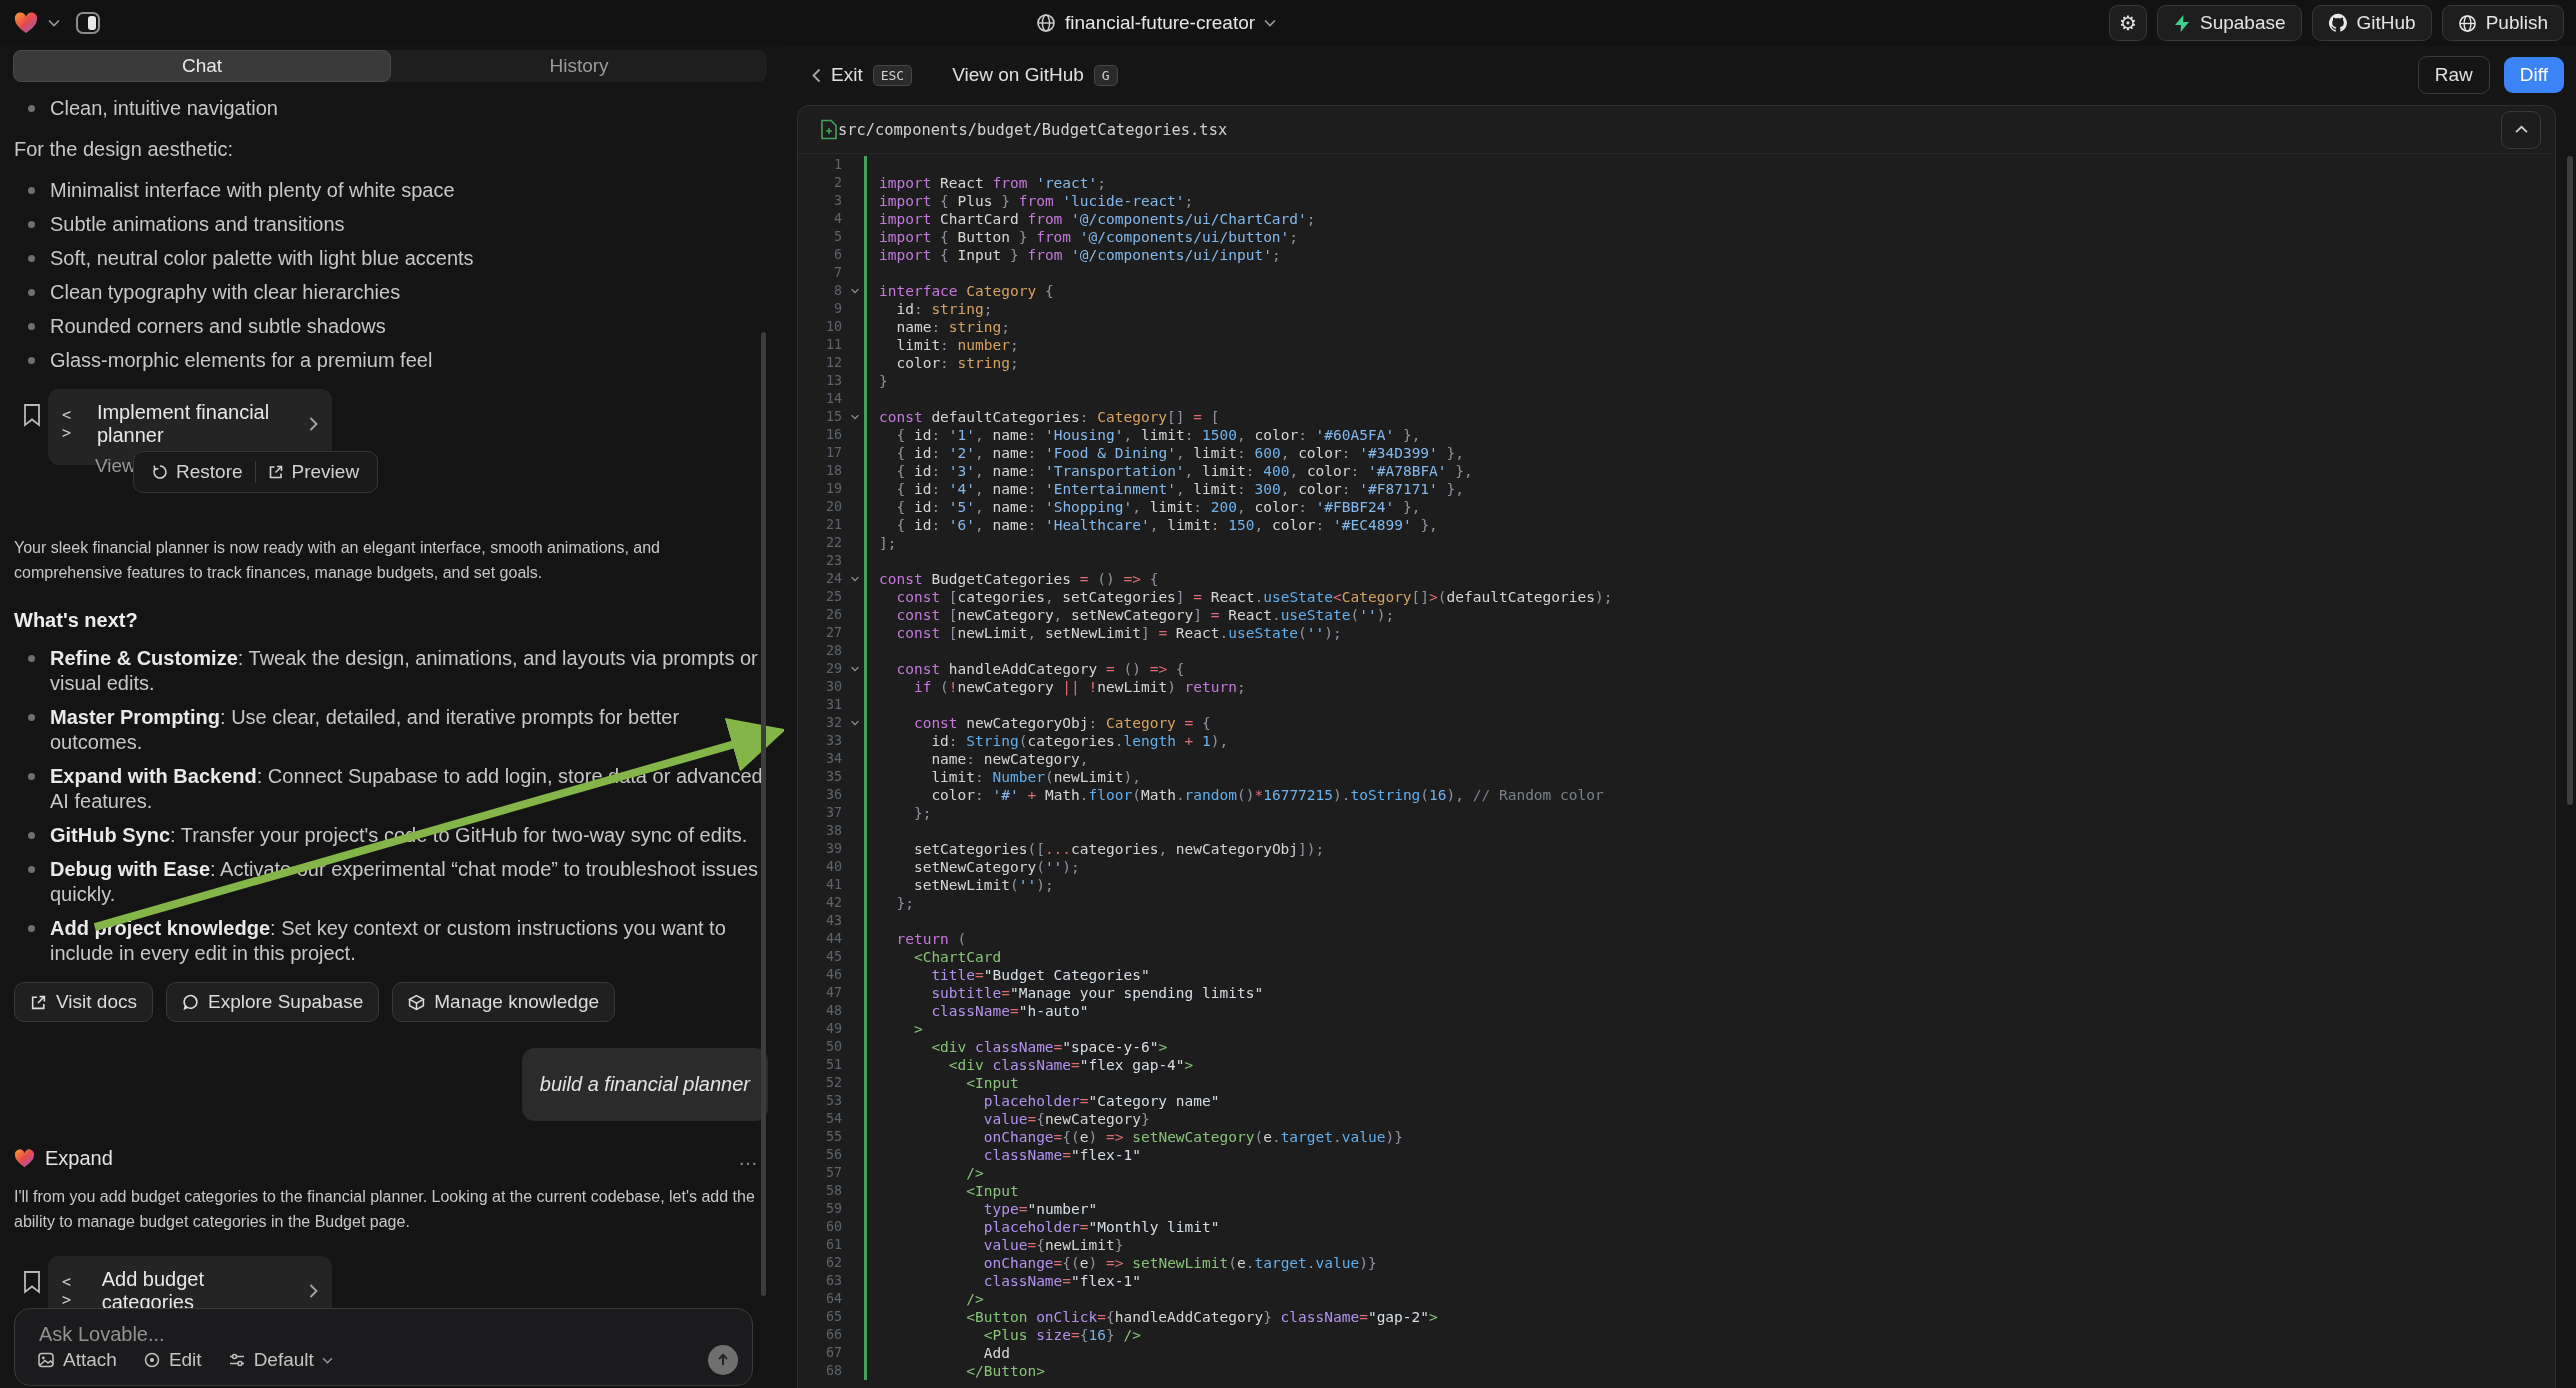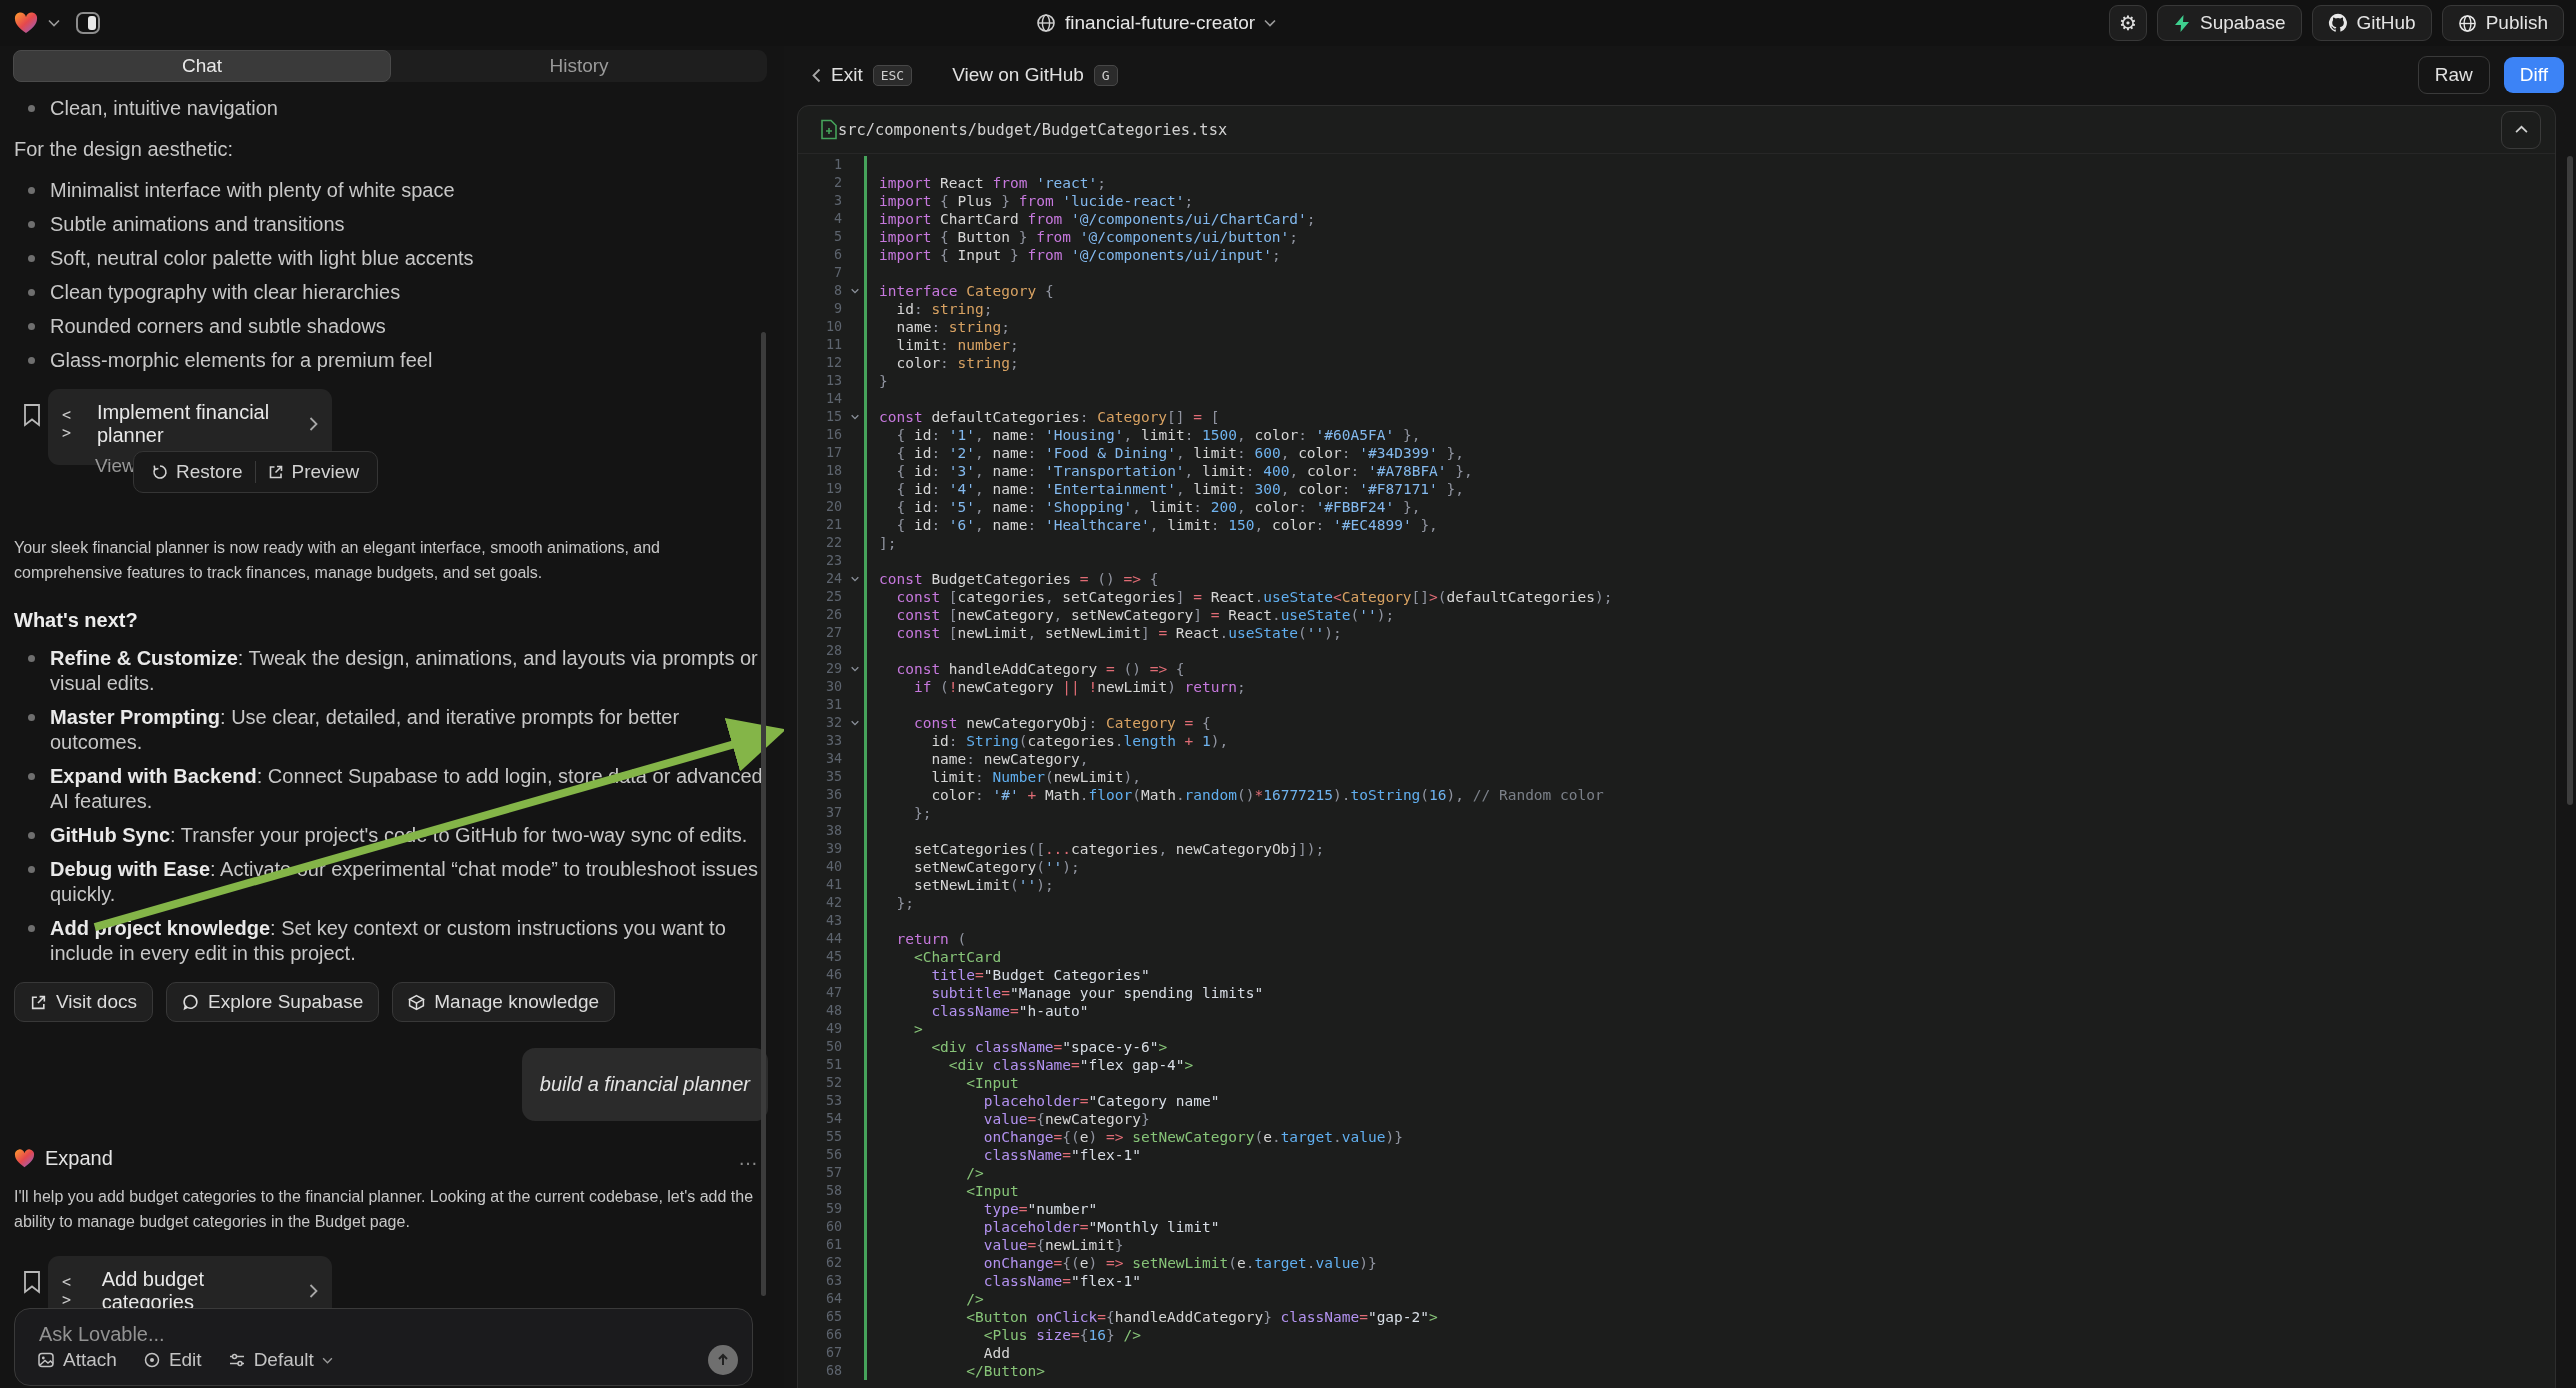--- a/index.html
+++ b/index.html
@@ -257,21 +257,21 @@
       <div class="assist-head">
         <span>
           <svg width="21" height="19" viewBox="0 0 24 22">
               <path d="M12 21 C5 16 1 12 1 7 A5.5 5.5 0 0 1 12 5 A5.5 5.5 0 0 1 23 7 C23 12 19 16 12 21 Z" fill="url(#hg)"></path>
             </svg>
         </span>
         <span class="assist-name">Expand</span>
         <span class="assist-dots">…</span>
       </div>
 
-      <p class="para">I'll help you add budget categories to the financial planner. Looking at the current codebase, let's add the ability to manage budget categories in the Budget page.</p>
+      <p class="para">I'll from you add budget categories to the financial planner. Looking at the current codebase, let's add the ability to manage budget categories in the Budget page.</p>
 
       <div class="card-row">
         <span class="bm">
           <svg width="20" height="24" viewBox="0 0 20 24">
               <path d="M3 2 H17 V22 L10 16.5 L3 22 Z" fill="none" stroke="#b9b9b9" stroke-width="1.8"></path>
             </svg>
         </span>
         <div class="tool-card">
           <div class="tc-top">
             <span class="tc-code">&lt; &gt;</span>

